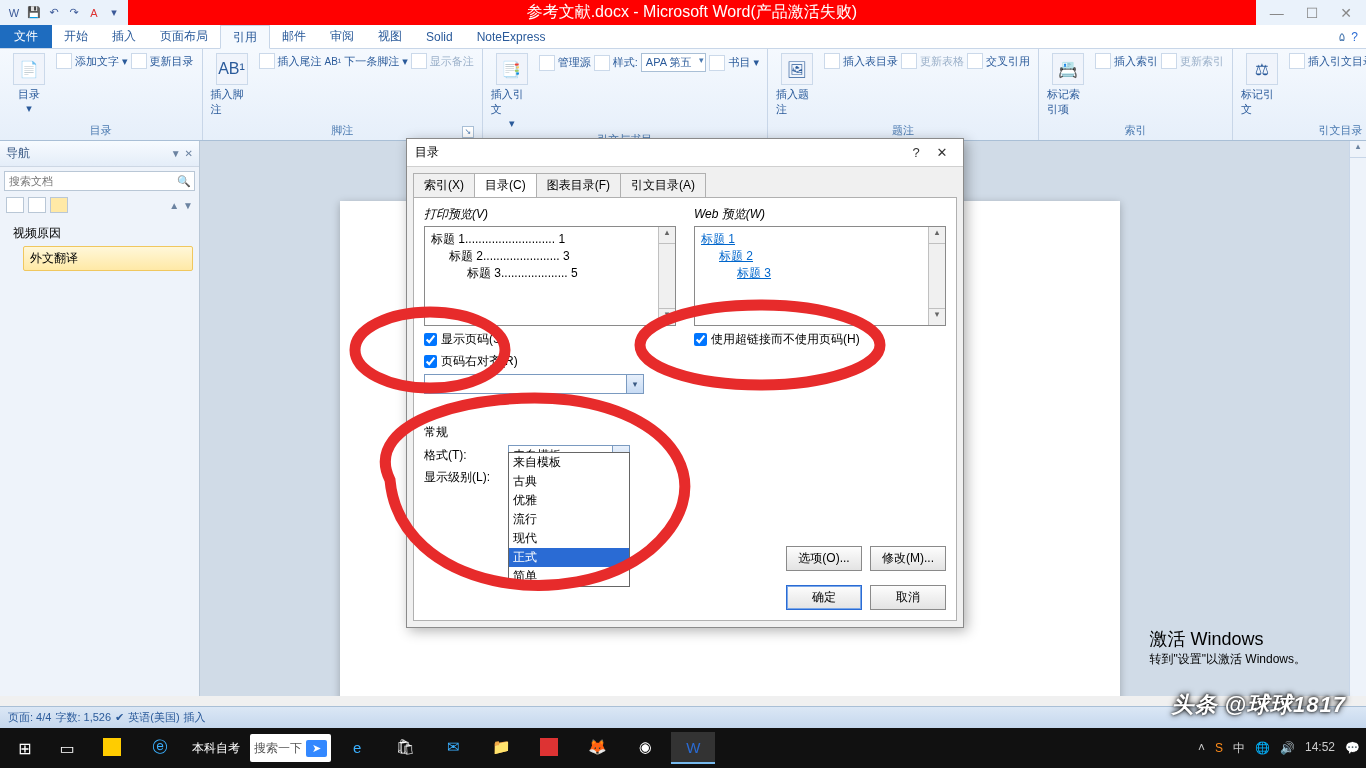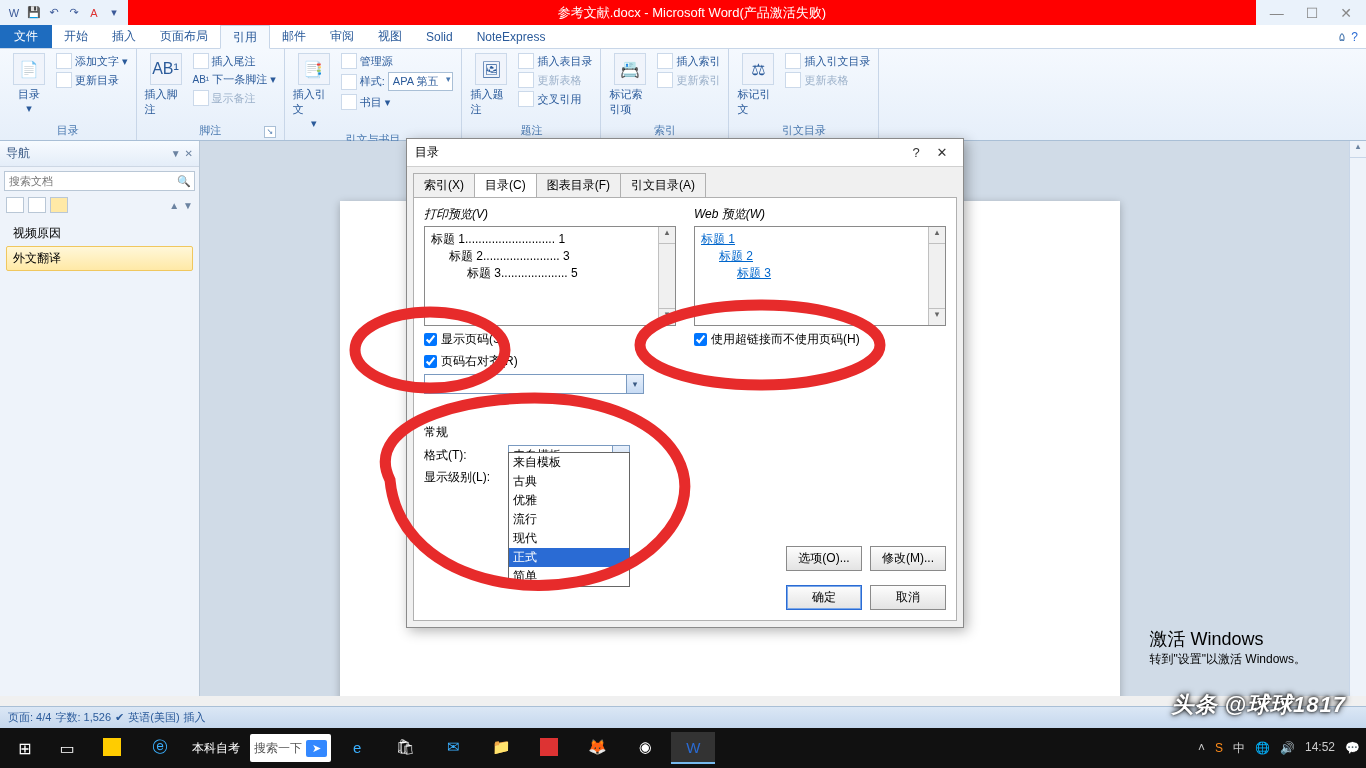--- a/index.html
+++ b/index.html
@@ -2,61 +2,61 @@
 <html><head>
 <meta charset="utf-8">
 <style>
   * { box-sizing: border-box; margin: 0; padding: 0; font-family: "Microsoft YaHei", "Segoe UI", sans-serif; }
   body { width: 1366px; height: 768px; overflow: hidden; background: #f0f0f0; position: relative; }
 
   
   .titlebar { height: 25px; background: #eaf2fb; display: flex; align-items: center; position: relative; }
   .qat { display: flex; align-items: center; gap: 4px; padding: 0 6px; }
   .qat .icon { width: 16px; height: 16px; display: inline-flex; align-items: center; justify-content: center; font-size: 11px; color: #3b5998; }
-  .titlecenter { flex: 1; height: 25px; background: #ff0000; color: #fff; display: flex; align-items: center; justify-content: center; font-size: 13px; }
+  .titlecenter { flex: 1; height: 25px; background: #ff0000; color: #fff; display: flex; align-items: center; justify-content: center; font-size: 16px; }
   .winctrl { display: flex; gap: 22px; padding: 0 14px; color: #888; font-size: 14px; }
   .winctrl span { cursor: default; }
 
   
   .ribbon-tabs { height: 24px; background: #fff; border-bottom: 1px solid #c8d6e8; display: flex; align-items: stretch; font-size: 12px; }
   .filetab { background: #1e6cbf; color: #fff; padding: 0 14px; display: flex; align-items: center; }
   .ribbon-tabs .tab { padding: 0 12px; display: flex; align-items: center; color: #2a5a9a; cursor: default; }
   .ribbon-tabs .tab.active { background: #f5f9fe; border: 1px solid #c8d6e8; border-bottom: 1px solid #f5f9fe; margin-bottom: -1px; }
   .ribbon-right { margin-left: auto; display: flex; align-items: center; gap: 6px; padding: 0 8px; color: #4a79b0; font-size: 12px; }
 
   
   .ribbon { height: 92px; background: linear-gradient(#f5f9fe,#e6effa); border-bottom: 1px solid #a9bfd6; display: flex; }
   .rgroup { border-right: 1px solid #c8d6e8; padding: 2px 8px 0 8px; display: flex; flex-direction: column; }
   .rgroup .body { flex: 1; display: flex; align-items: flex-start; gap: 6px; padding-top: 2px; }
   .rgroup .label { text-align: center; font-size: 11px; color: #4a79b0; padding: 2px 0; position: relative; }
   .rgroup .label .launcher { position: absolute; right: 0; bottom: 2px; width: 12px; height: 12px; border: 1px solid #a9bfd6; font-size: 8px; line-height: 10px; color: #4a79b0; background: #fff; }
   .bigbtn { display: flex; flex-direction: column; align-items: center; font-size: 11px; color: #2a5a9a; width: 42px; }
   .bigbtn .ico { width: 32px; height: 32px; background: #f0f4fb; border: 1px solid #cbd9ea; display: flex; align-items: center; justify-content: center; font-size: 16px; margin-bottom: 2px; }
-  .smitems { display: flex; flex-direction: column; gap: 3px; font-size: 11px; color: #2a5a9a; }
+  .smitems { display: flex; flex-direction: row; gap: 3px; font-size: 11px; color: #2a5a9a; }
   .smitems .row { display: flex; align-items: center; gap: 3px; white-space: nowrap; }
   .smitems .ico { width: 16px; height: 16px; background: #fff; border: 1px solid #cbd9ea; display: inline-block; }
   .styledd { border: 1px solid #a9bfd6; background: #fff; padding: 1px 14px 1px 4px; font-size: 11px; position: relative; }
   .styledd::after { content: "▾"; position: absolute; right: 2px; top: 1px; font-size: 9px; color: #4a79b0; }
 
   
   .workspace { position: absolute; top: 141px; bottom: 72px; left: 0; right: 0; display: flex; }
   .navpane { width: 200px; background: #eef3fa; border-right: 1px solid #b9c7d6; display: flex; flex-direction: column; }
   .navhead { padding: 4px 6px; font-size: 12px; color: #3a5a84; display: flex; align-items: center; border-bottom: 1px solid #cdd7e4; background: linear-gradient(#f7fbff,#e4edf8); }
   .navhead .spacer { flex: 1; }
   .navhead .pin { font-size: 10px; color: #6b83a1; margin-left: 4px; }
   .navsearch { margin: 4px; position: relative; }
   .navsearch input { width: 100%; padding: 3px 20px 3px 4px; border: 1px solid #b9c7d6; font-size: 11px; background: #fff; }
   .navsearch .mag { position: absolute; right: 4px; top: 4px; color: #6b83a1; font-size: 11px; }
   .navtabs { display: flex; gap: 4px; padding: 2px 6px; align-items: center; }
   .navtabs .t { width: 18px; height: 16px; border: 1px solid #b9c7d6; background: #fff; }
   .navtabs .sp { flex: 1; }
   .navtabs .ar { font-size: 10px; color: #6b83a1; }
   .navlist { padding: 6px; }
   .navitem { padding: 3px 6px; font-size: 12px; border: 1px solid transparent; }
-  .navitem.sel { background: linear-gradient(#fff7d9,#ffe9a6); border: 1px solid #f0c75e; border-radius: 2px; }
+  .navitem.sel { background: linear-gradient(#fff7d9,#ffe9a6); border: 1px solid #f0c75e; border-radius: 2px; margin-left: 17px; }
 
   .docarea { flex: 1; background: #d0dbe7; position: relative; overflow: hidden; }
   .page-preview { position: absolute; top: 60px; left: 140px; width: 780px; height: 520px; background: #fff; box-shadow: 0 2px 8px rgba(0,0,0,.25); }
 
   
   .dialog { position: absolute; left: 406px; top: 138px; width: 558px; background: #f0f0f0; border: 1px solid #8a8a8a; box-shadow: 3px 3px 12px rgba(0,0,0,.3); z-index: 50; font-size: 12px; }
   .dlg-title { height: 28px; background: #fff; border-bottom: 1px solid #d0d0d0; display: flex; align-items: center; padding: 0 8px; }
   .dlg-title .txt { font-size: 12px; }
   .dlg-title .sp { flex: 1; }
   .dlg-title .wc { width: 26px; text-align: center; font-size: 13px; color: #333; }

